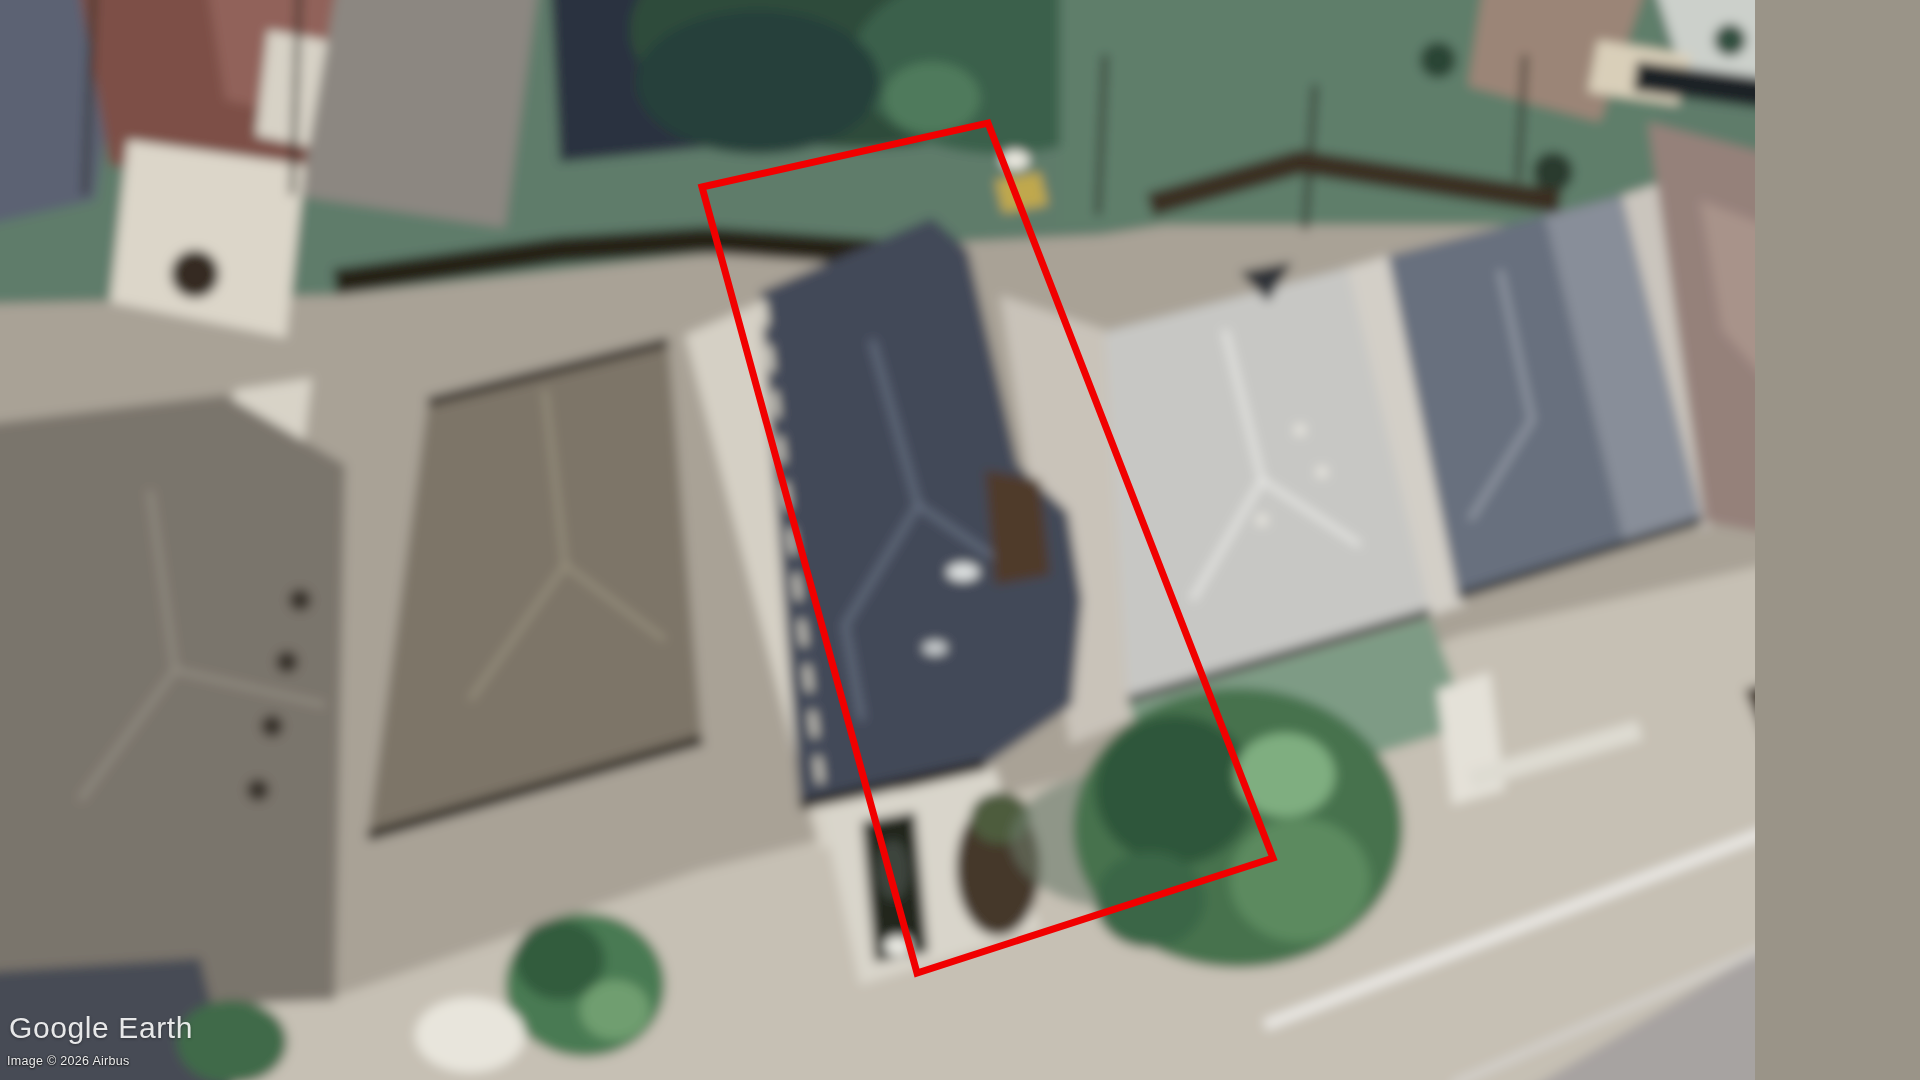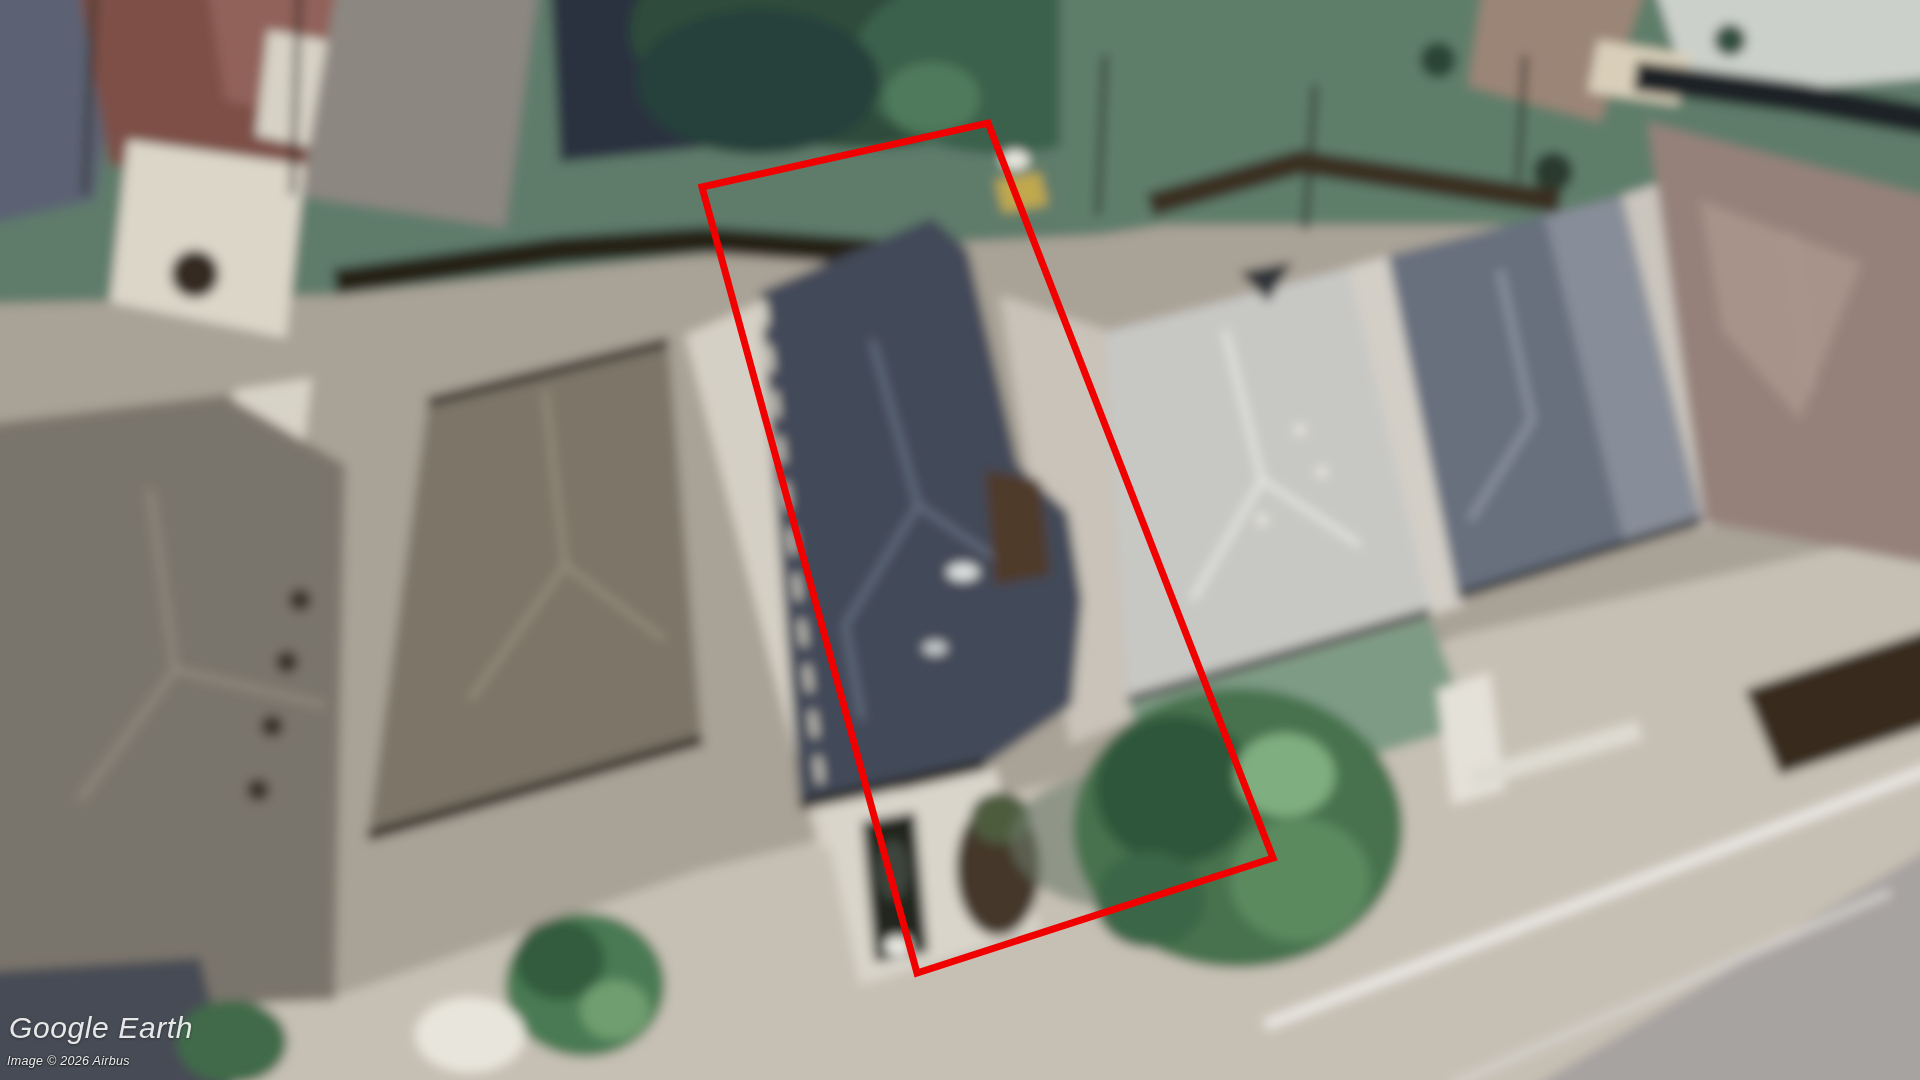--- a/index.html
+++ b/index.html
@@ -1,17 +1,17 @@
 <!DOCTYPE html>
 <html><head>
 <meta charset="utf-8">
 <style>
   html,body{margin:0;padding:0;width:1920px;height:1080px;overflow:hidden;background:#9a9488;
             font-family:"Liberation Sans", sans-serif;}
-  .screen{position:relative;width:1920px;height:1080px;overflow:hidden;font-style:italic;}
+  .screen{position:relative;width:1755px;height:1080px;overflow:hidden;}
   .screen svg{position:absolute;left:0;top:0;display:block;}
   .wm-brand{
     position:absolute;left:9px;top:1011px;
     font-size:30px;font-weight:400;letter-spacing:.6px;
     color:rgba(255,255,255,.88);
     text-shadow:0 1px 3px rgba(0,0,0,.35);
     user-select:none;white-space:nowrap;
   }
   .wm-attr{
     position:absolute;left:7px;top:1054px;

